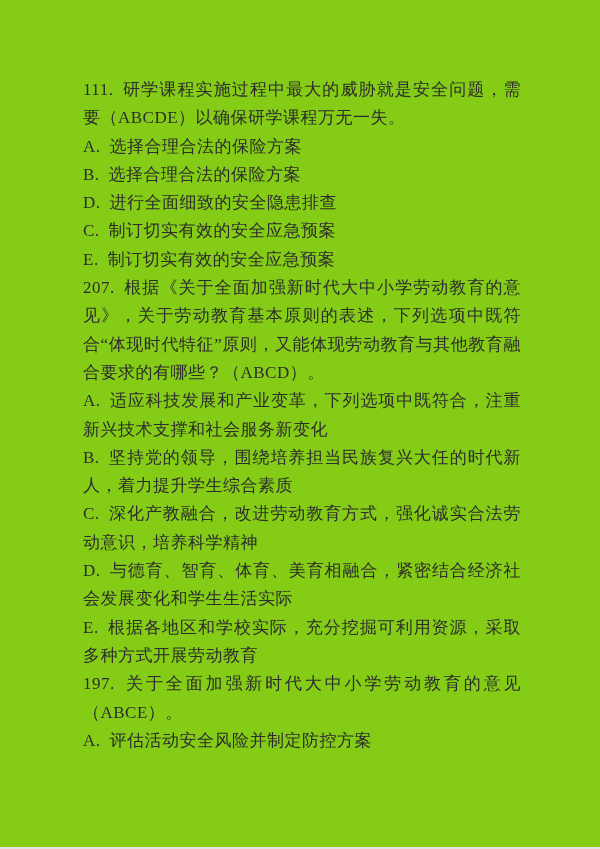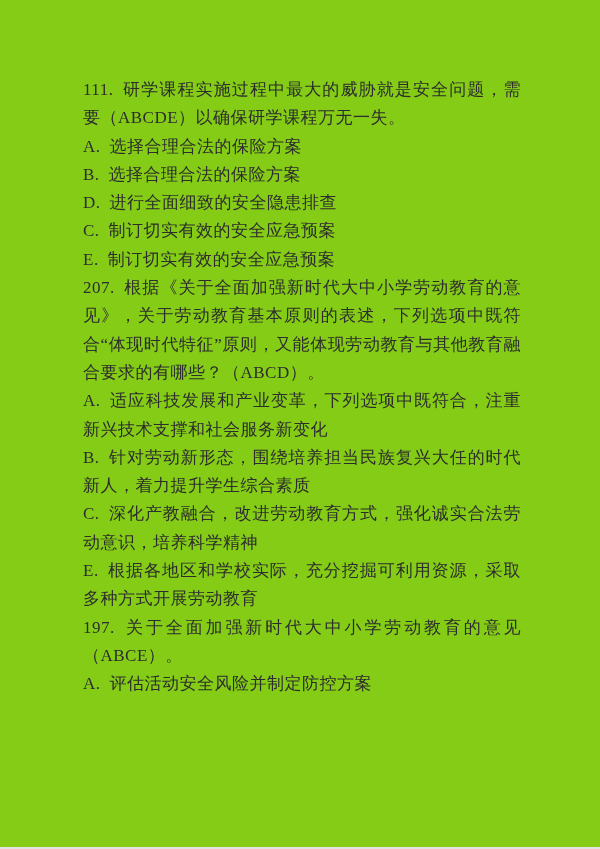--- a/index.html
+++ b/index.html
@@ -61,24 +61,25 @@
   <p class="option"><span class="olabel">C.</span><span class="otext">制订切实有效的安全应急预案</span></p>
 
   <p class="option"><span class="olabel">E.</span><span class="otext">制订切实有效的安全应急预案</span></p>
 </section>
 
   <section class="question">
     <p class="stem"><span class="qnum">207.</span><span class="qtext">根据《关于全面加强新时代大中小学劳动教育的意见》，关于劳动教育基本原则的表述，下列选项中既符合“体现时代特征”原则，又能体现劳动教育与其他教育融合要求的有哪些？（ABCD）。</span></p>
 
   <p class="option"><span class="olabel">A.</span><span class="otext">适应科技发展和产业变革，下列选项中既符合，注重新兴技术支撑和社会服务新变化</span></p>
 
-  <p class="option"><span class="olabel">B.</span><span class="otext">针对劳动新形态，围绕培养担当民族复兴大任的时代新人，着力提升学生综合素质</span></p>
+  <p class="option"><span class="olabel">B.</span><span class="otext">坚持党的领导，围绕培养担当民族复兴大任的时代新人，着力提升学生综合素质</span></p>
 
   <p class="option"><span class="olabel">C.</span><span class="otext">深化产教融合，改进劳动教育方式，强化诚实合法劳动意识，培养科学精神</span></p>
 
+  <p class="option"><span class="olabel">D.</span><span class="otext">与德育、智育、体育、美育相融合，紧密结合经济社会发展变化和学生生活实际</span></p>
 
   <p class="option"><span class="olabel">E.</span><span class="otext">根据各地区和学校实际，充分挖掘可利用资源，采取多种方式开展劳动教育</span></p>
 </section>
 
   <section class="question">
     <p class="stem"><span class="qnum">197.</span><span class="qtext">关于全面加强新时代大中小学劳动教育的意见（ABCE）。</span></p>
 
   <p class="option"><span class="olabel">A.</span><span class="otext">评估活动安全风险并制定防控方案</span></p>
 </section>
 </div>

